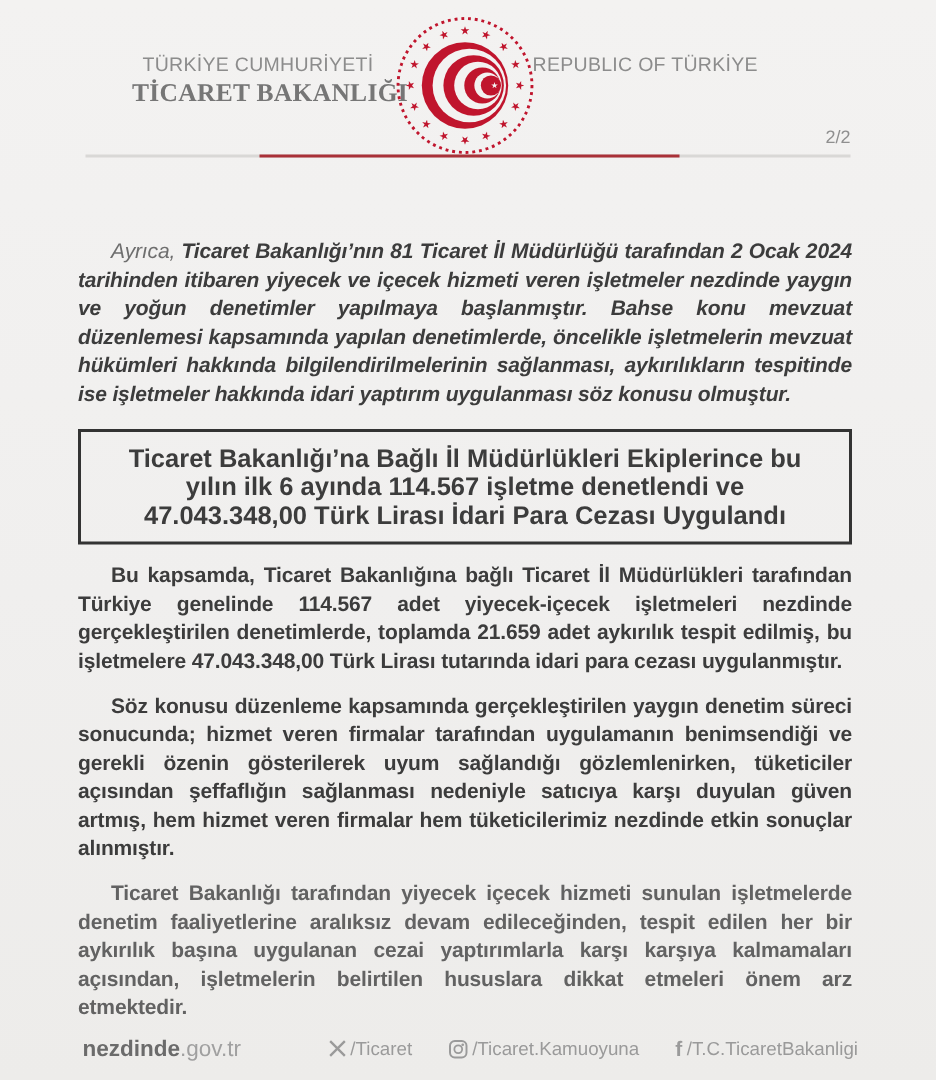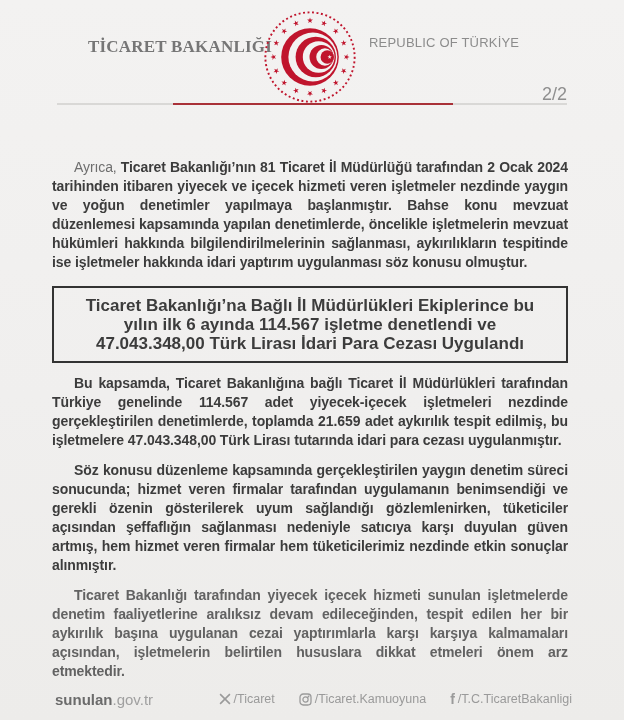--- a/index.html
+++ b/index.html
@@ -3,54 +3,55 @@
 <meta charset="utf-8">
 <style>
   html,body{margin:0;padding:0;}
   body{font-family:"Liberation Sans","DejaVu Sans",sans-serif;}
   .page{
     position:relative;width:624px;height:720px;overflow:hidden;
     background:linear-gradient(180deg,#f3f2f1 0%,#f0efee 55%,#edecea 100%);
   }
   
   .h-left{position:absolute;left:88px;top:35px;width:168px;text-align:center;}
-  .h-right{position:absolute;left:369px;top:35px;width:180px;text-align:left;}
+  .h-right{position:absolute;left:355px;top:35px;width:180px;text-align:left;}
   .h-line1{font-size:13px;color:#8c8c8c;letter-spacing:.2px;white-space:nowrap;}
   .h-line2{font-size:17px;font-weight:bold;color:#767676;letter-spacing:.2px;white-space:nowrap;margin-top:2px;font-family:Liberation Serif, serif;}
   .logo{position:absolute;left:262px;top:9px;}
   .page-num{position:absolute;left:460px;top:84px;width:107px;text-align:right;
-    font-size:18px;color:#8f8f8f;}
+    font-size:12px;color:#8f8f8f;}
   .rule{position:absolute;left:57px;top:103px;width:510px;height:2px;background:#d9d8d6;}
   .rule-red{position:absolute;left:116px;top:0;width:280px;height:2px;background:#a93138;}
   
   .content{position:absolute;left:52px;top:158px;width:516px;}
   .para{font-size:14px;line-height:19px;text-align:justify;text-indent:22px;
     margin:0 0 11px 0;letter-spacing:-.1px;}
   .bold-para{font-weight:bold;color:#3c3c3c;}
   .light-para{font-weight:bold;color:#626262;}
   .lead{color:#6e6e6e;font-weight:normal;}
-  .p1{margin-bottom:14px;}
+  .p1{margin-bottom:14px;font-style:italic;}
   .hbox{border:2px solid #333333;padding:8px 14px;margin:0 0 11px 0;
     font-size:17px;line-height:19px;font-weight:bold;color:#3c3c3c;
     text-align:center;}
   .closing{text-indent:22px;font-size:14px;color:#626262;margin-top:0;}
   
   .site{position:absolute;left:55px;top:691px;font-size:15px;color:#a0a0a0;}
   .site-bold{font-weight:bold;color:#6b6b6b;}
   .social{position:absolute;right:52px;top:692px;display:flex;gap:24px;align-items:flex-start;}
   .social-item{display:flex;align-items:center;gap:3px;font-size:12.5px;color:#9a9a9a;}
   .social-item svg{display:block;}
   .fb-glyph{font-weight:bold;font-size:14px;color:#9a9a9a;line-height:12px;}
 </style>
 </head>
 <body>
 
 <div class="page">
 
   <div class="h-left">
+    <div class="h-line1">TÜRKİYE CUMHURİYETİ</div>
     <div class="h-line2">TİCARET BAKANLIĞI</div>
   </div>
 
   <div class="logo">
     <svg width="96" height="96" viewBox="-50 -50 100 100">
       <defs>
         <path id="st" d="M0,-1 L0.225,-0.31 L0.951,-0.31 L0.363,0.118 L0.588,0.809 L0,0.382 L-0.588,0.809 L-0.363,0.118 L-0.951,-0.31 L-0.225,-0.31 Z"></path>
       </defs>
       <circle r="46.5" fill="none" stroke="#c0152d" stroke-width="2" stroke-dasharray="2 2.7"></circle>
       <g fill="#c0152d">
@@ -100,21 +101,21 @@
 
     <p class="para bold-para">Bu kapsamda, Ticaret Bakanlığına bağlı Ticaret İl Müdürlükleri tarafından Türkiye genelinde 114.567 adet yiyecek-içecek işletmeleri nezdinde gerçekleştirilen denetimlerde, toplamda 21.659 adet aykırılık tespit edilmiş, bu işletmelere 47.043.348,00 Türk Lirası tutarında idari para cezası uygulanmıştır.</p>
 
     <p class="para bold-para">Söz konusu düzenleme kapsamında gerçekleştirilen yaygın denetim süreci sonucunda; hizmet veren firmalar tarafından uygulamanın benimsendiği ve gerekli özenin gösterilerek uyum sağlandığı gözlemlenirken, tüketiciler açısından şeffaflığın sağlanması nedeniyle satıcıya karşı duyulan güven artmış, hem hizmet veren firmalar hem tüketicilerimiz nezdinde etkin sonuçlar alınmıştır.</p>
 
     <p class="para light-para">Ticaret Bakanlığı tarafından yiyecek içecek hizmeti sunulan işletmelerde denetim faaliyetlerine aralıksız devam edileceğinden, tespit edilen her bir aykırılık başına uygulanan cezai yaptırımlarla karşı karşıya kalmamaları açısından, işletmelerin belirtilen hususlara dikkat etmeleri önem arz etmektedir.</p>
 
 
   </div>
 
-  <div class="site"><span class="site-bold">sunulan</span><span>.gov.tr</span></div>
+  <div class="site"><span class="site-bold">nezdinde</span><span>.gov.tr</span></div>
 
   <div class="social">
     <div class="social-item">
       <span>
         <svg width="12" height="12" viewBox="0 0 13 13">
             <path d="M1.2,1.2 L11.8,11.8 M11.8,1.2 L1.2,11.8" stroke="#9a9a9a" stroke-width="1.7" fill="none"></path>
           </svg>
       </span>
       <span>/Ticaret</span>
     </div>

